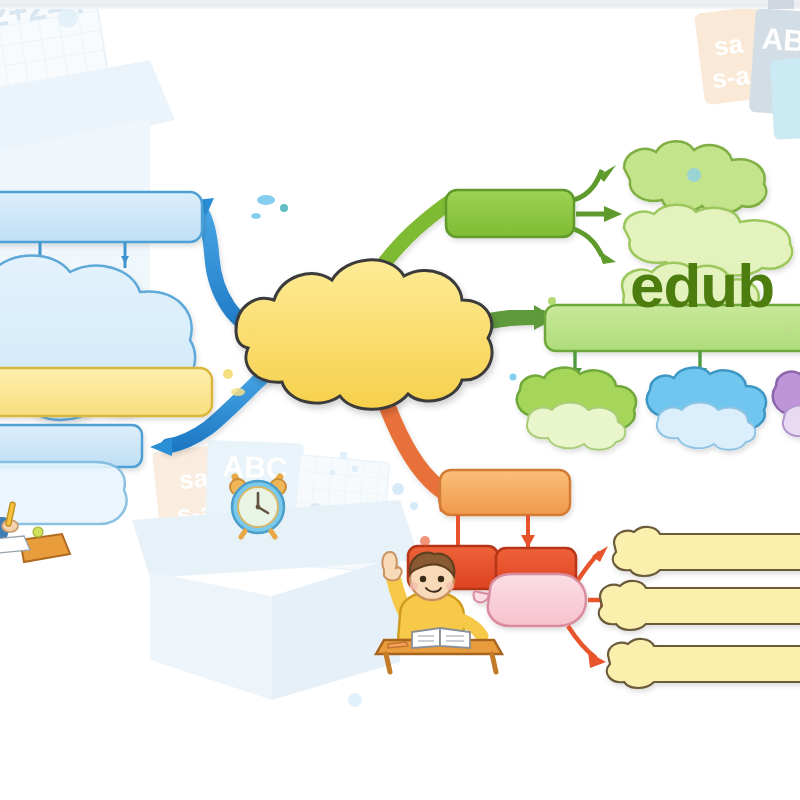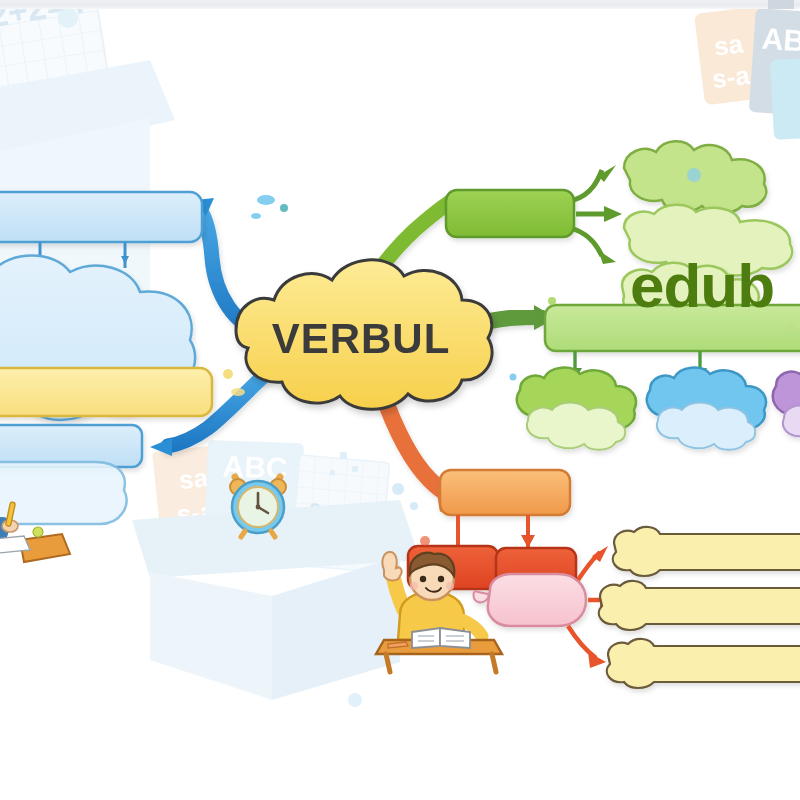--- a/index.html
+++ b/index.html
@@ -395,18 +395,17 @@
           <stop offset="100%" stop-color="#F7D04B"></stop>
         </linearGradient>
         <filter id="sh2" x="-30%" y="-30%" width="170%" height="180%">
           <feDropShadow dx="2" dy="4" stdDeviation="3" flood-color="#000" flood-opacity="0.18"></feDropShadow>
         </filter>
       </defs>
       <path d="M236 330 C 236 306, 256 294, 274 300 C 282 276, 312 266, 332 280 C 346 256, 390 252, 404 276 C 428 262, 460 276, 462 300 C 488 300, 498 322, 488 338 C 500 358, 484 382, 462 380 C 456 400, 424 408, 408 394 C 392 414, 352 414, 340 396 C 320 410, 288 402, 282 382 C 256 384, 240 366, 248 348 C 238 346, 236 338, 236 330 Z" fill="url(#gC2)" stroke="#3B3B3B" stroke-width="3" filter="url(#sh2)"></path>
     </svg>
   <div class="wm wm-b">edub</div>
 
-  <div class="centerlabel">VERBUL</div>
 
   <div class="topstrip">
     <div class="nub"></div>
   </div>
 </div>
 
 </body></html>

